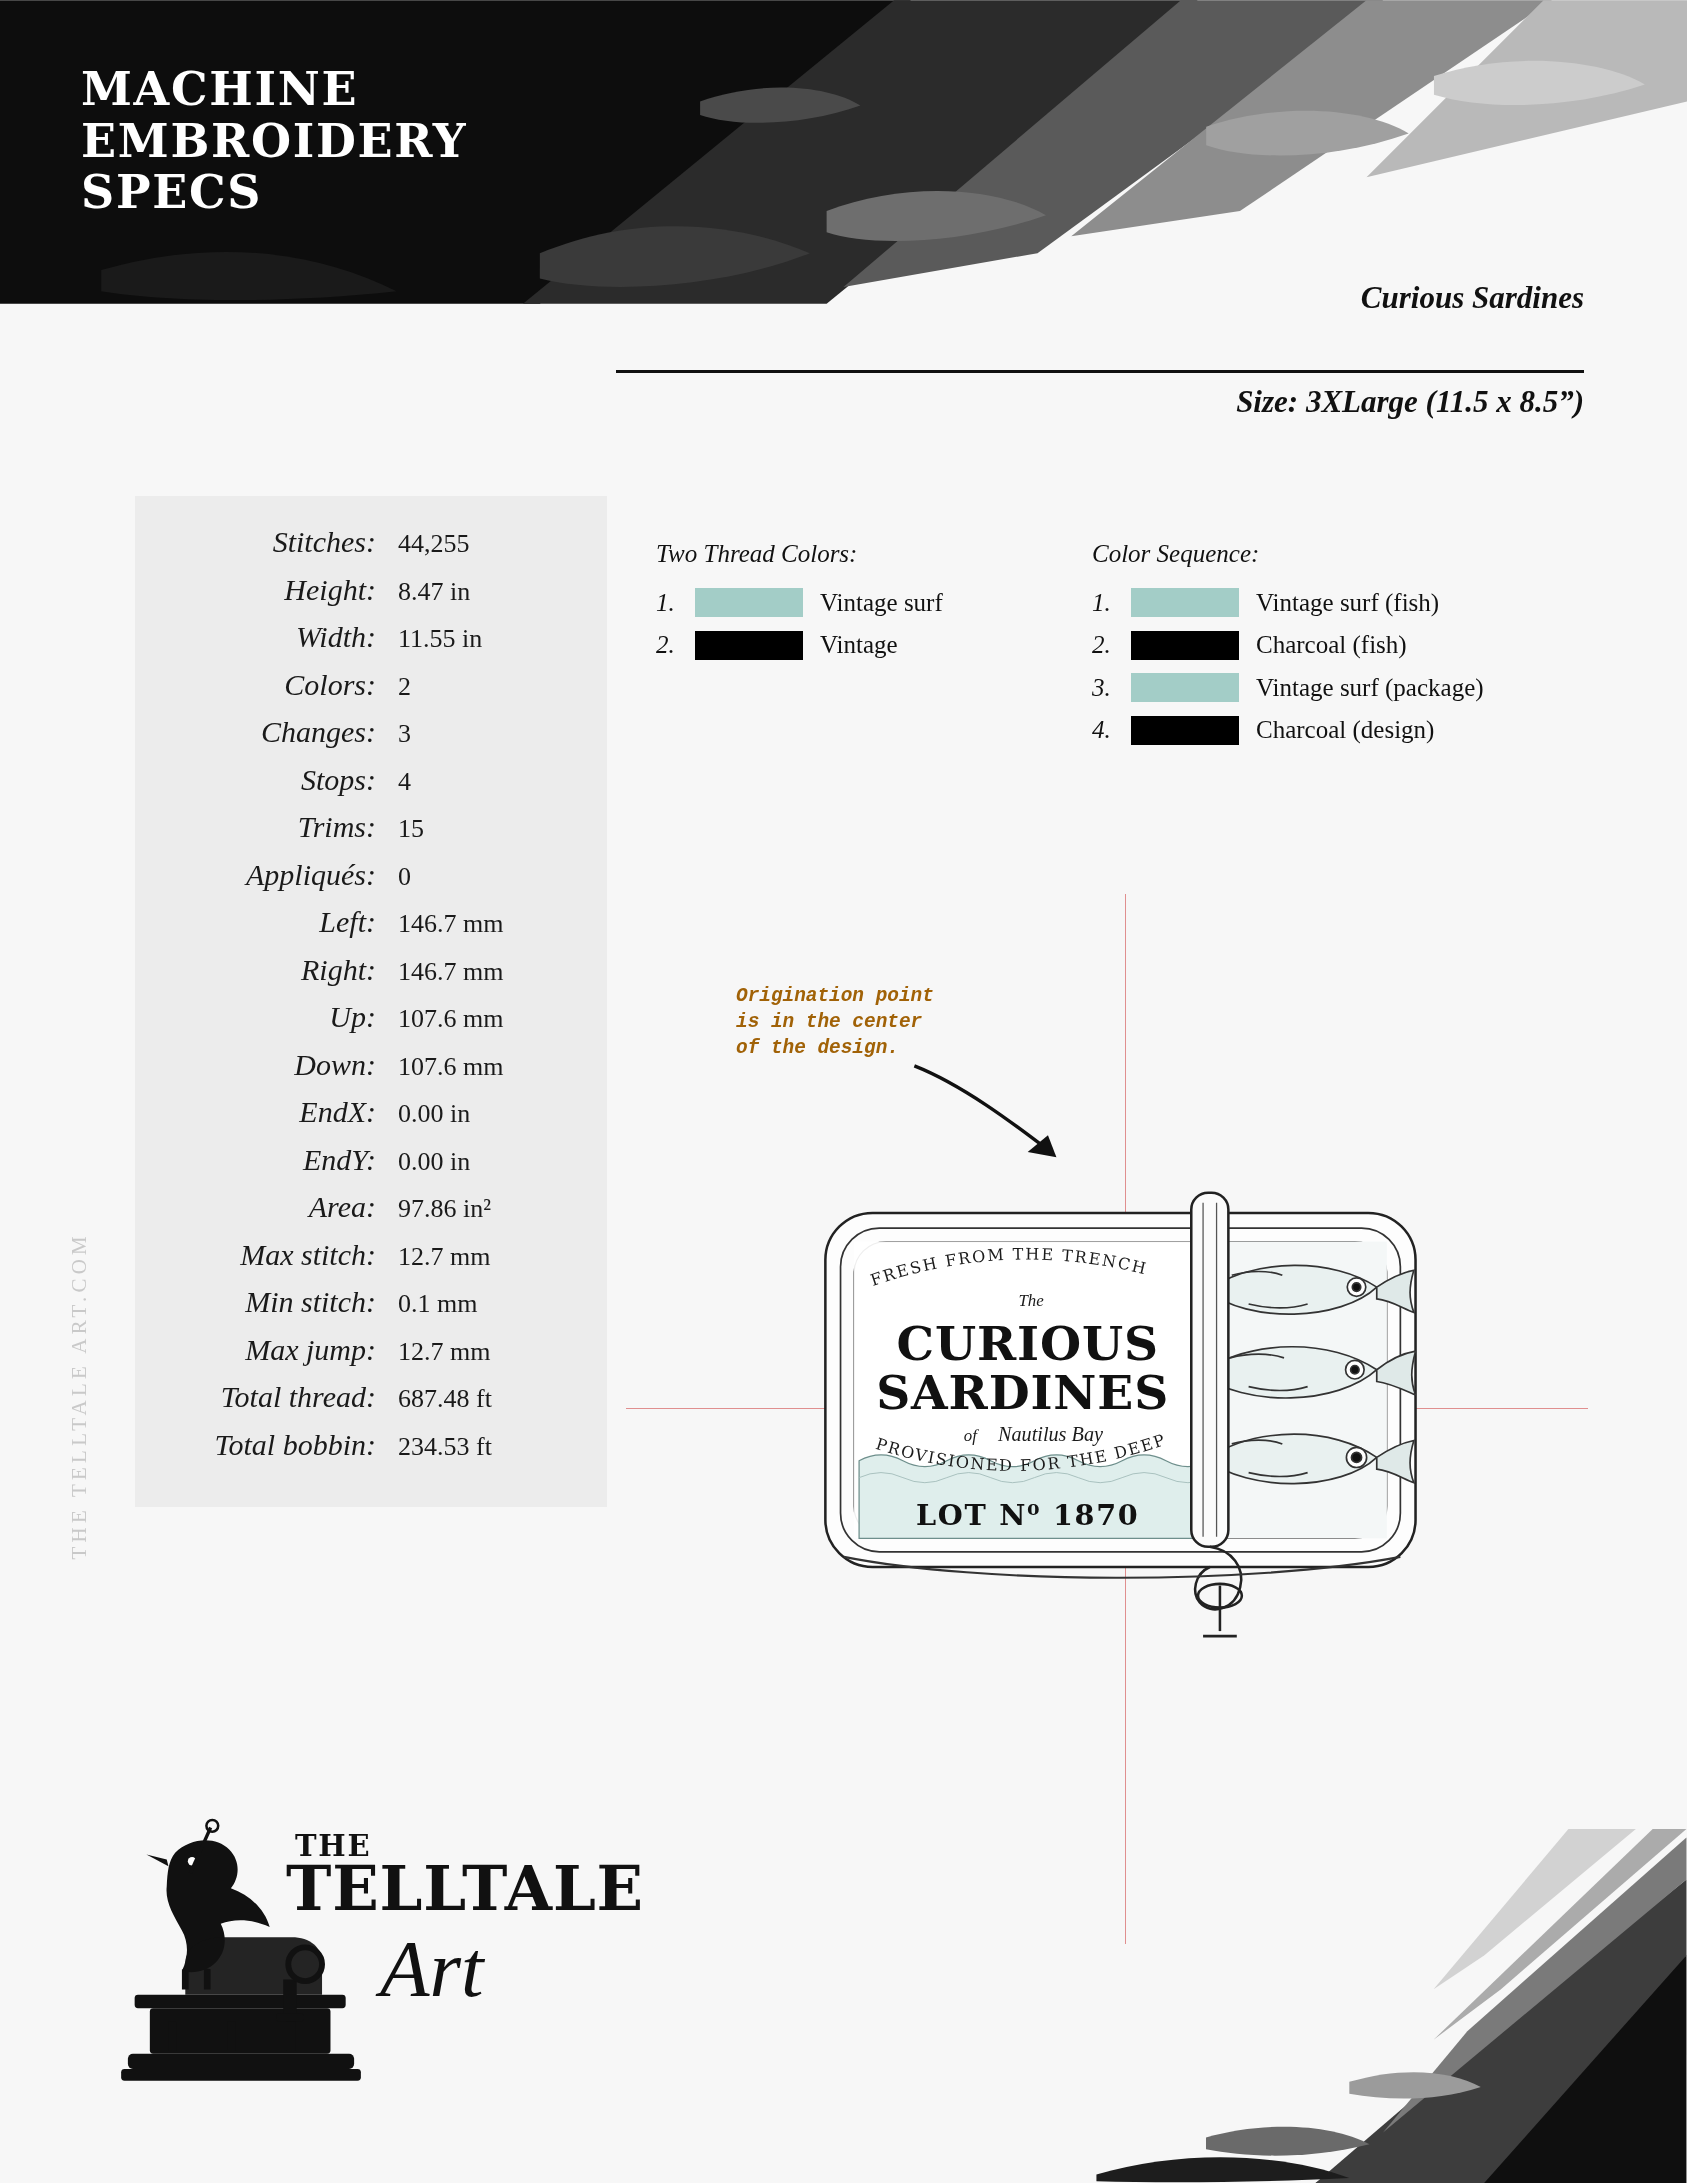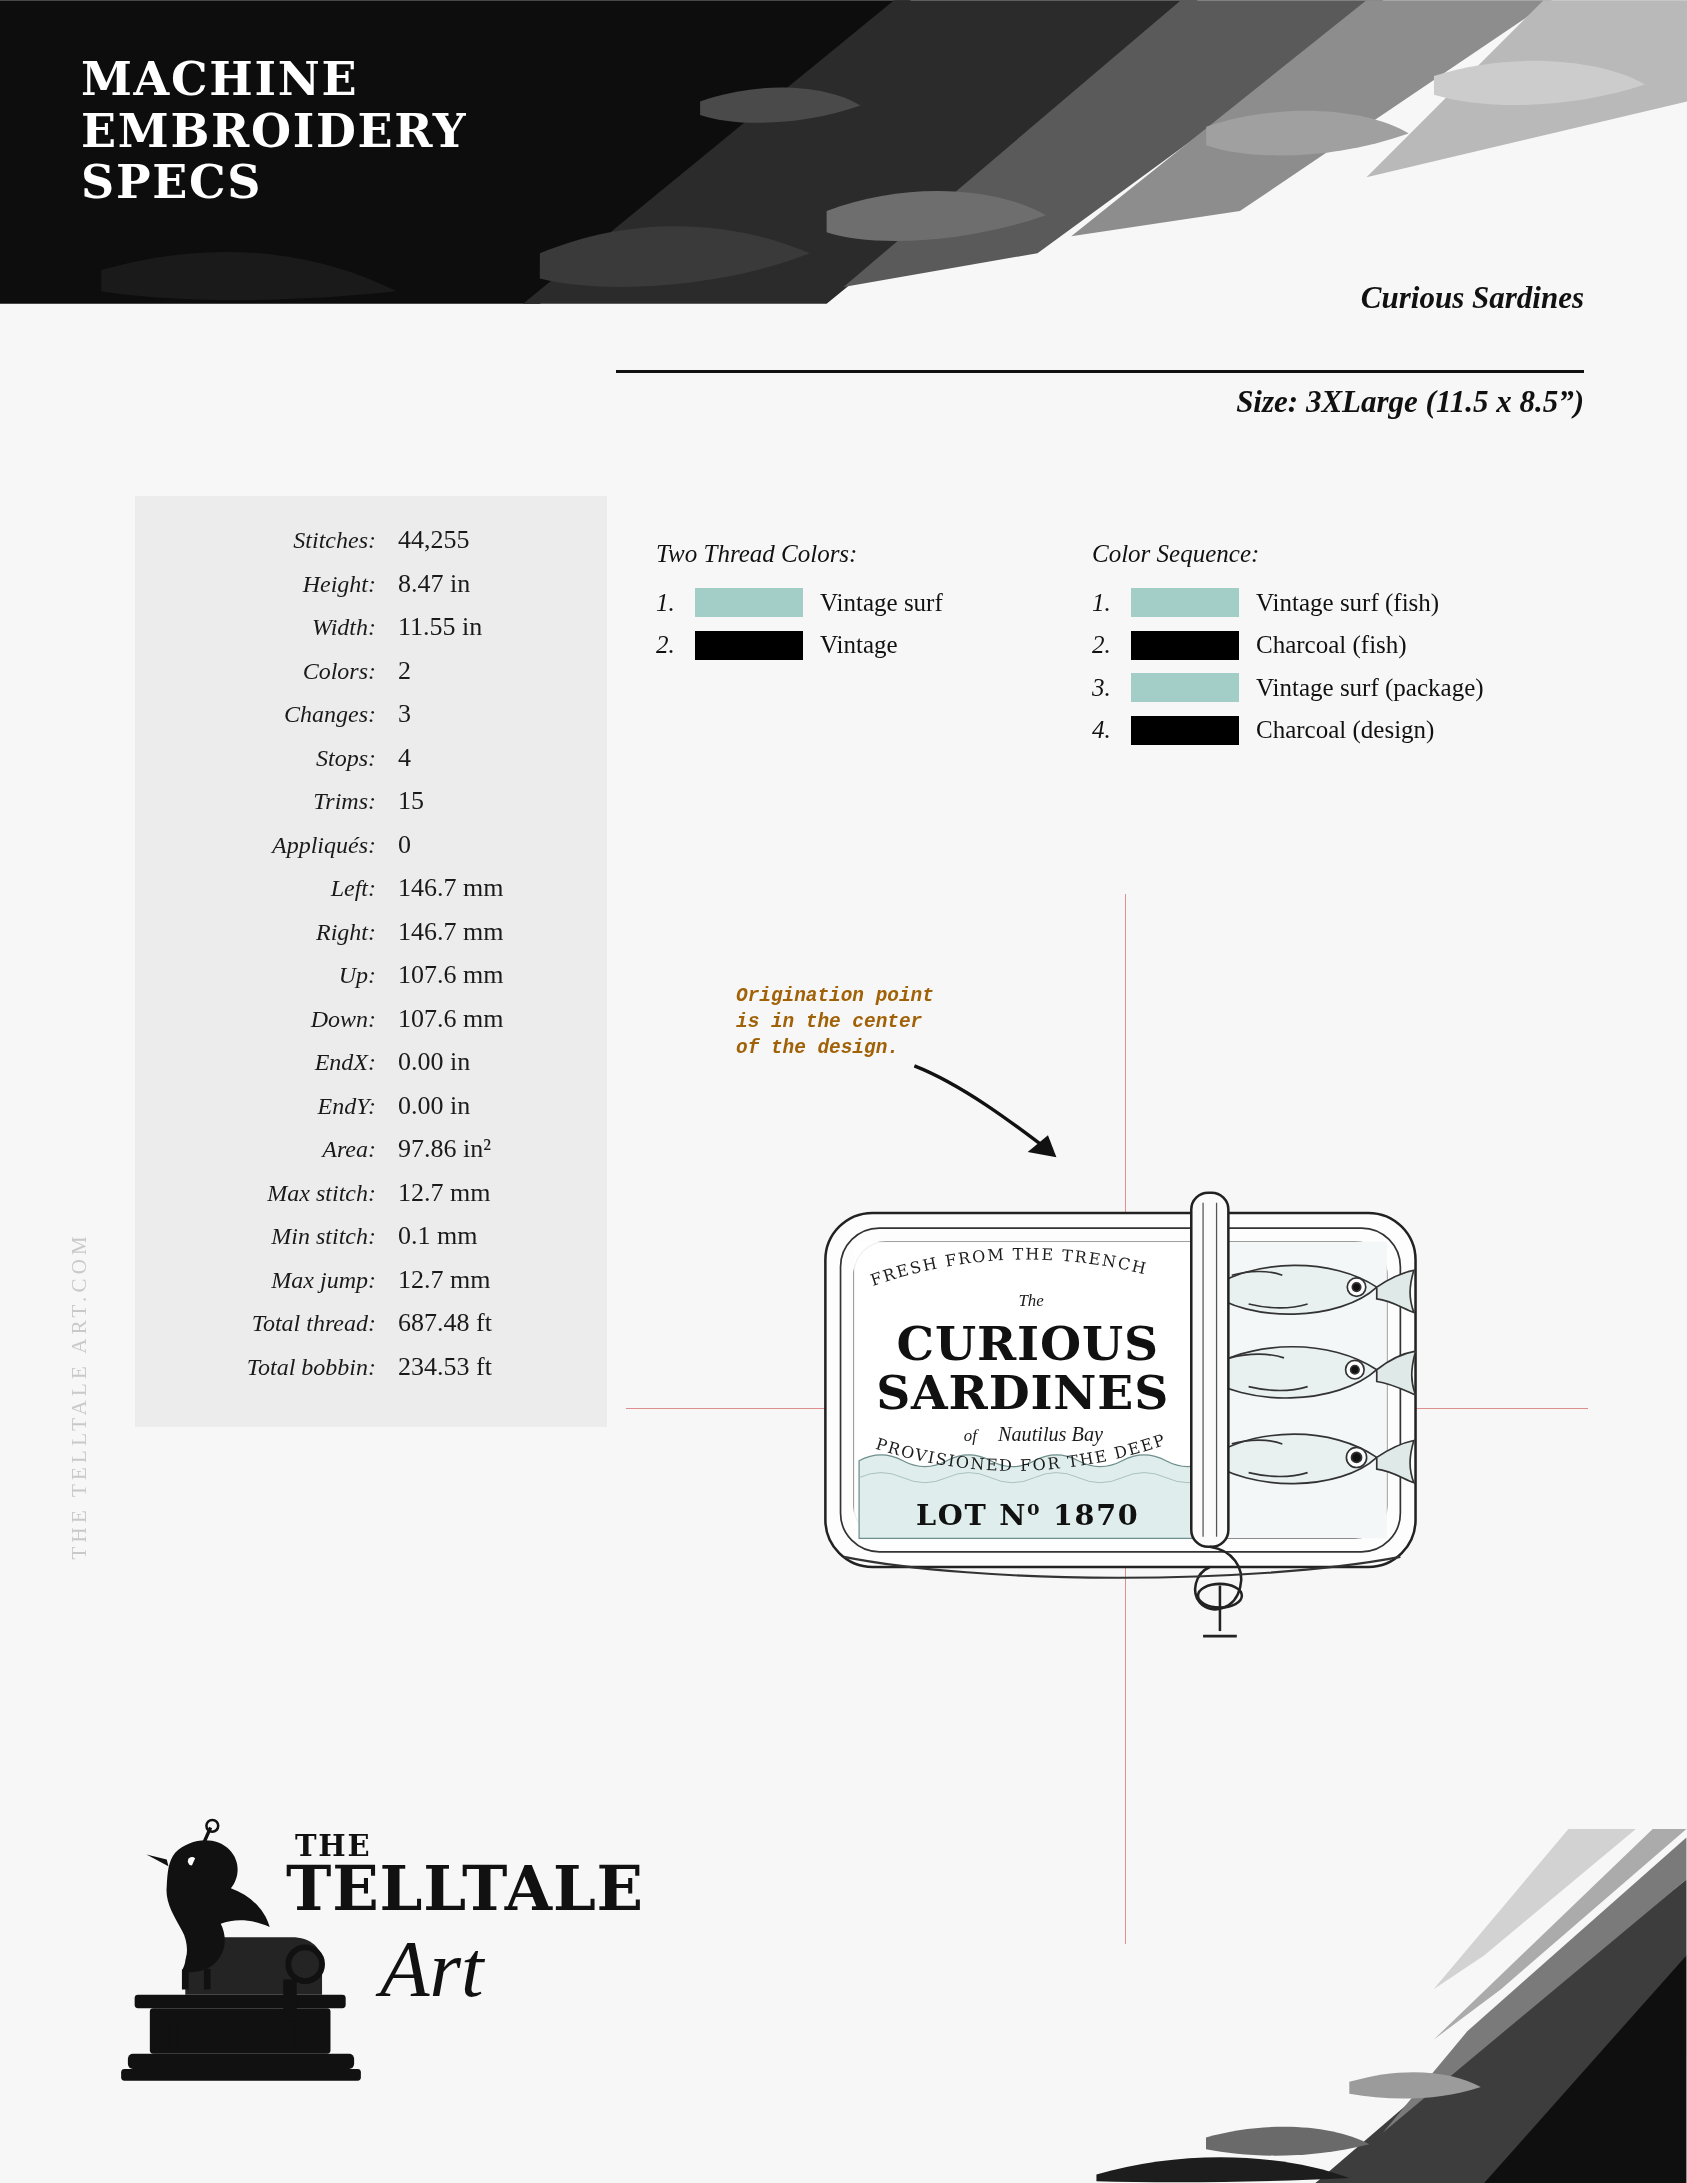--- a/index.html
+++ b/index.html
@@ -25,21 +25,21 @@
     position: absolute;
     bottom: 0; right: 0;
     width: 844px; height: 354px;
     overflow: hidden;
     pointer-events: none;
   }
 
   
   .header-title {
     position: absolute;
-    top: 54px; left: 81px;
+    top: 64px; left: 81px;
     color: #ffffff;
     font-family: "DejaVu Serif", serif;
     font-weight: bold;
     font-size: 46px;
     line-height: 1.12;
     letter-spacing: 1.7px;
     text-transform: uppercase;
     z-index: 5;
     white-space: pre-line;
   }
@@ -88,21 +88,21 @@
   .spec-row {
     display: flex;
     align-items: baseline;
     margin-bottom: 13.5px;
   }
   .spec-label {
     width: 263px;
     text-align: right;
     padding-right: 22px;
     font-style: italic;
-    font-size: 24px;
+    font-size: 30px;
     color: #1a1a1a;
     white-space: nowrap;
   }
   .spec-value {
     font-size: 26px;
     color: #1a1a1a;
     white-space: nowrap;
   }
 
   

